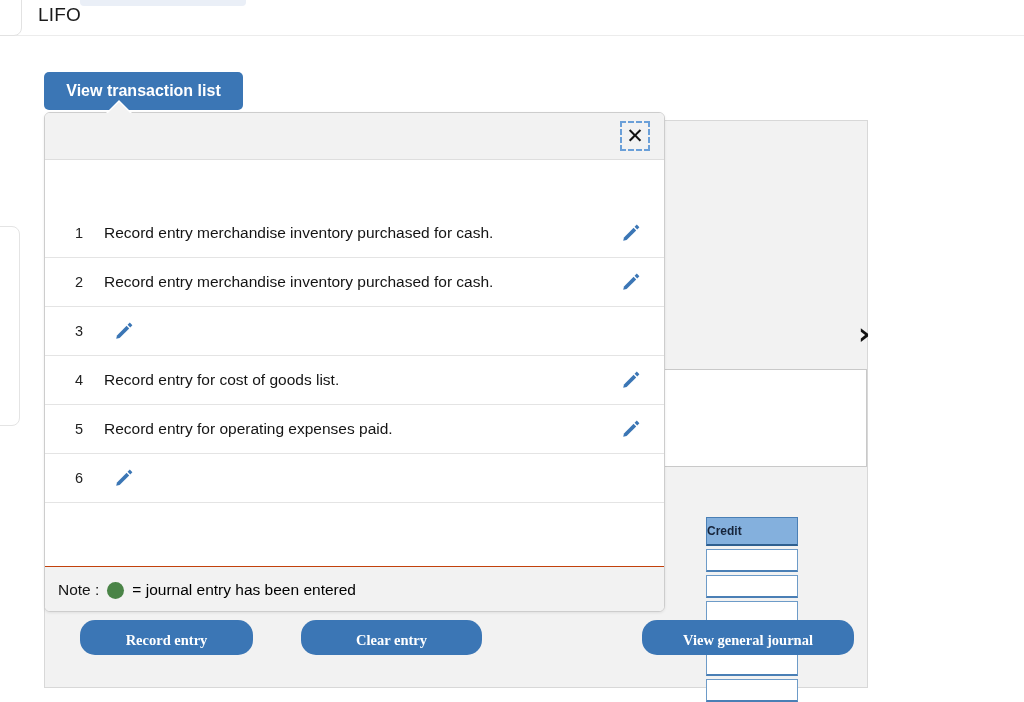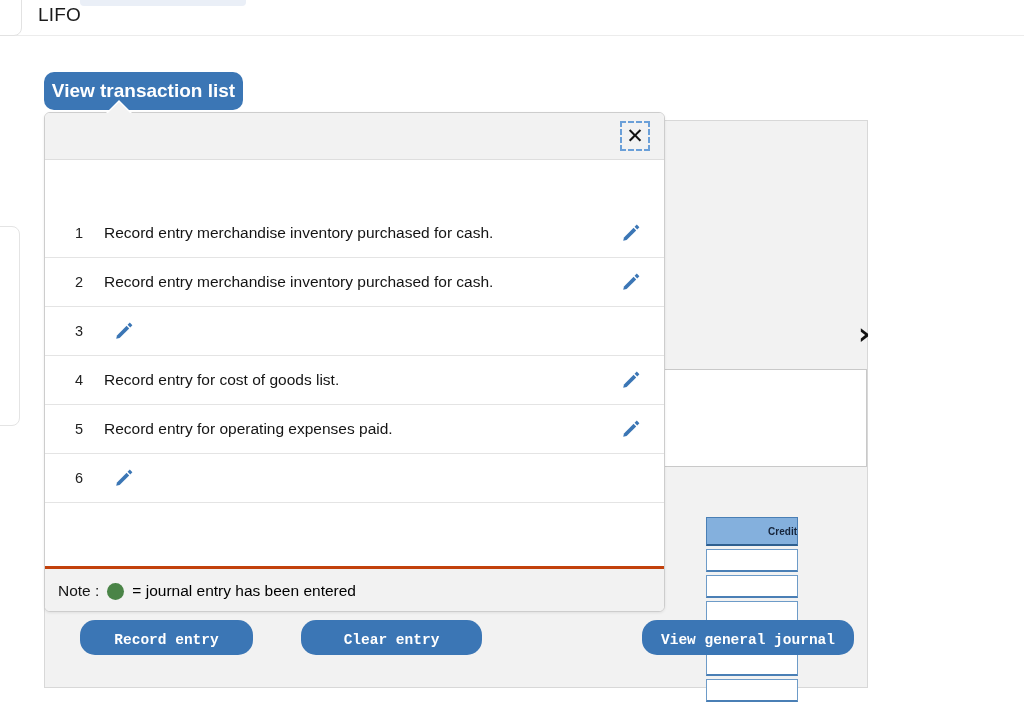--- a/index.html
+++ b/index.html
@@ -105,22 +105,22 @@
     left: 661px;
     top: 396px;
     width: 92px;
   }
   #credit-head {
     height: 29px;
     background: #84b0dd;
     border: 1px solid #4a7fb5;
     border-bottom: 2px solid #2f5f8f;
     box-sizing: border-box;
-    text-align: right;
-    font-size: 10px;
+    text-align: left;
+    font-size: 12px;
     font-weight: bold;
     color: #16243a;
     line-height: 27px;
   }
   .credit-cell {
     height: 23px;
     margin-top: 3px;
     background: #ffffff;
     border: 1px solid #6d9bc8;
     border-bottom: 2px solid #4a7fb5;
@@ -138,23 +138,23 @@
 
   
   #view-transaction-list {
     position: absolute;
     left: 44px;
     top: 72px;
     width: 199px;
     height: 38px;
     background: #3b76b5;
     border: none;
-    border-radius: 10px;
+    border-radius: 5px;
     color: #ffffff;
-    font-size: 19px;
+    font-size: 16px;
     font-weight: bold;
     font-family: "Liberation Sans", sans-serif;
     cursor: pointer;
     padding: 0;
     z-index: 30;
   }
   #tooltip-notch {
     position: absolute;
     left: 108px;
     top: 102px;
@@ -256,21 +256,21 @@
     display: flex;
     align-items: center;
     justify-content: center;
     cursor: pointer;
   }
   .pencil-svg { display: block; }
 
   #popup-note {
     height: 47px;
     background: #f2f2f2;
-    border-top: 3px solid #c2410c;
+    border-top: 1px solid #c2410c;
     display: flex;
     align-items: center;
     padding-left: 13px;
     box-sizing: border-box;
   }
   #note-label {
     font-size: 15.5px;
     color: #141414;
   }
   #note-dot {
@@ -289,21 +289,21 @@
   
   .action-btn {
     position: absolute;
     height: 35px;
     background: #3b76b5;
     border: none;
     border-radius: 15px;
     color: #ffffff;
     font-size: 14.5px;
     font-weight: bold;
-    font-family: Liberation Mono, monospace;
+    font-family: Liberation Serif, serif;
     cursor: pointer;
     z-index: 25;
     padding: 12px;
   }
   #record-entry-button { left: 80px;  top: 620px; width: 173px; }
   #clear-entry-button  { left: 301px; top: 620px; width: 181px; }
   #view-general-journal-button { left: 642px; top: 620px; width: 212px; }
 </style>
 </head>
 <body>

